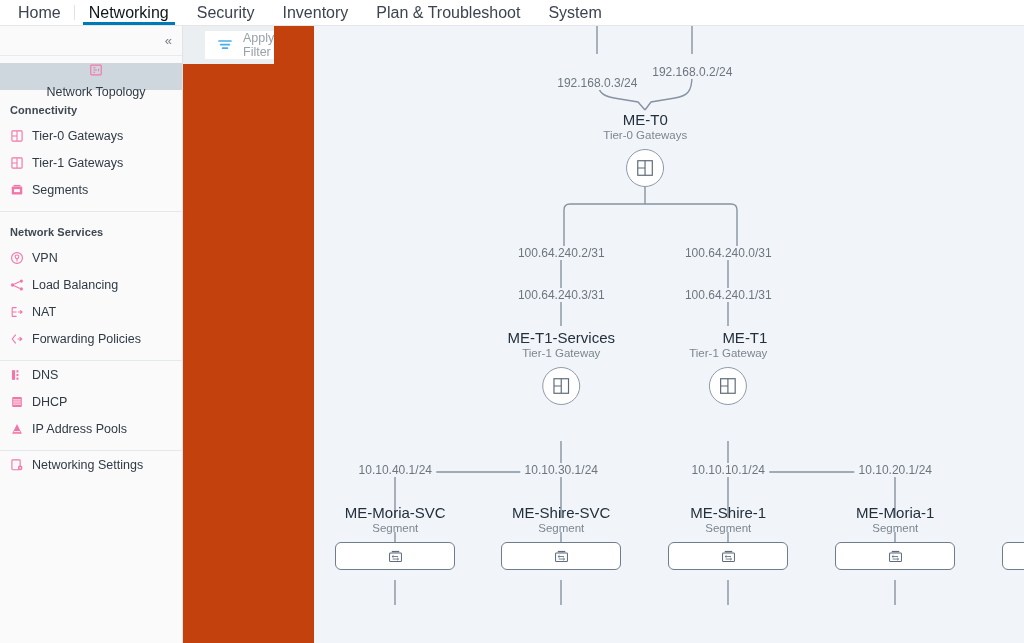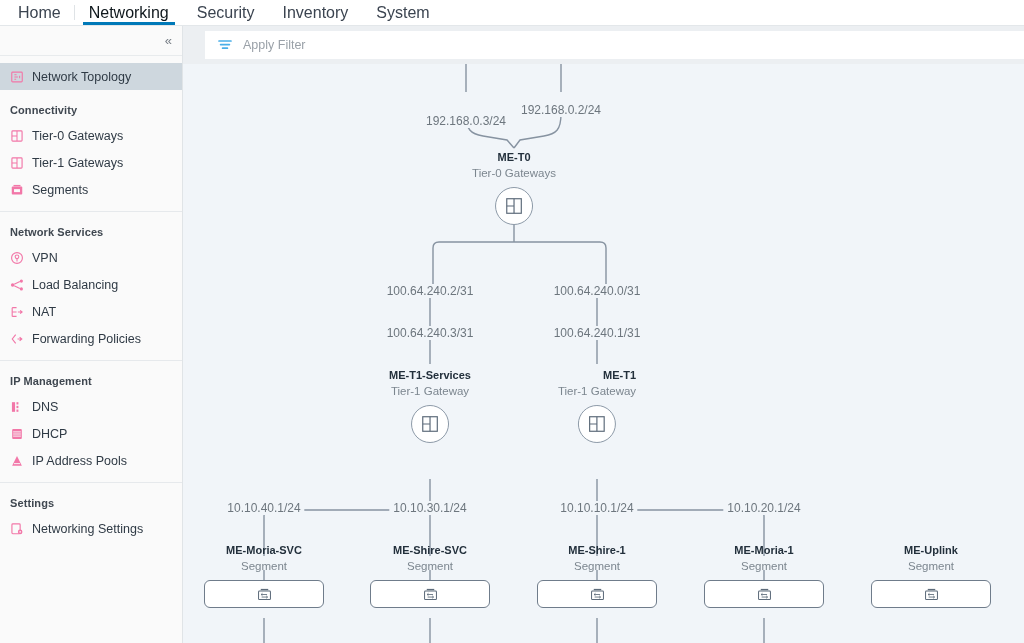--- a/index.html
+++ b/index.html
@@ -68,21 +68,21 @@
   }
   .nav-item {
     display: flex; align-items: center;
     height: 27px;
     padding-left: 10px;
     gap: 8px;
     font-size: 12.5px;
     color: #2f3a45;
     cursor: pointer;
   }
-  .nav-item.selected { background: #ced7de; }
+  .nav-item.selected { background: #ced7de; flex-direction: column; }
   .nav-icon {
     width: 14px; height: 14px;
     flex: 0 0 14px;
     display: inline-flex; align-items: center; justify-content: center;
     color: #f277a8;
   }
   .nav-icon svg { display: block; }
   .nav-group-title {
     font-size: 11px;
     font-weight: bold;
@@ -92,24 +92,25 @@
   }
   .nav-sep {
     height: 1px; background: #e6e9ec;
     margin: 8px 0 0 0;
   }
   .nav-spacer { height: 7px; }
 
   
   .main {
     flex: 1 1 auto;
-    display: flex; flex-direction: column;
-    background: #0f766e;
+    display: flex; flex-direction: row;
+    background: #c2410c;
     overflow: hidden;
     position: relative;
+    gap: 40px;
   }
   .filterbar {
     height: 38px;
     flex: 0 0 38px;
     background: #eceff2;
     padding: 5px 0 5px 22px;
     display: flex; align-items: stretch;
   }
   .filterbox {
     flex: 1 1 auto;
@@ -130,21 +131,21 @@
     overflow: hidden;
   }
   .canvas svg.edges {
     position: absolute; left: 0; top: 0;
     width: 841px; height: 579px;
     pointer-events: none;
   }
 
   .node { position: absolute; transform: translateX(-50%); text-align: center; }
   .node-title {
-    font-size: 11px; font-weight: bold; color: #23303c;
+    font-size: 15px; font-weight: normal; color: #23303c;
     white-space: nowrap; line-height: 15px;
   }
   .node-sub {
     font-size: 11.5px; color: #7c868f;
     white-space: nowrap; line-height: 15px; margin-top: 1px;
   }
   .gw-circle {
     width: 38px; height: 38px; border-radius: 50%;
     border: 1.5px solid #8d9aa8;
     background: #ffffff;
@@ -173,20 +174,21 @@
   svg .ln { fill: none; stroke: #8793a1; stroke-width: 1.4; }
 </style>
 </head>
 <body>
 
 <div class="topnav">
   <div class="topnav-item divider-after">Home</div>
   <div class="topnav-item active">Networking</div>
   <div class="topnav-item">Security</div>
   <div class="topnav-item">Inventory</div>
+  <div class="topnav-item">Plan &amp; Troubleshoot</div>
   <div class="topnav-item">System</div>
 </div>
 
 <div class="shell">
 
   <div class="sidebar">
 
     <div class="sidebar-collapse">
       <span>«</span>
     </div>
@@ -274,21 +276,20 @@
         <svg viewBox="0 0 16 16" width="14" height="14">
             <path d="M6.5 3L2.6 8l3.9 5" stroke="currentColor" stroke-width="1.3" fill="none"></path>
             <path d="M8.6 8h4.8M11 5.8L13.5 8 11 10.2" stroke="currentColor" stroke-width="1.3" fill="none"></path>
           </svg>
       </span>
       <span>Forwarding Policies</span>
     </div>
 
     <div class="nav-sep"></div>
 
-    <div class="nav-group-title">IP Management</div>
     <div class="nav-item">
       <span class="nav-icon">
         <svg viewBox="0 0 16 16" width="14" height="14">
             <rect x="2.2" y="2.5" width="3.6" height="11" fill="currentColor"></rect>
             <rect x="7.4" y="2.5" width="2.2" height="2.6" fill="currentColor"></rect>
             <rect x="7.4" y="6.7" width="2.2" height="2.6" fill="currentColor"></rect>
             <rect x="7.4" y="10.9" width="2.2" height="2.6" fill="currentColor"></rect>
           </svg>
       </span>
       <span>DNS</span>
@@ -307,21 +308,20 @@
         <svg viewBox="0 0 16 16" width="14" height="14">
             <path d="M8 2.2 L13.6 13.4 H2.4 Z" fill="currentColor"></path>
             <path d="M4.6 11h6.8" stroke="#fafafa" stroke-width="1.1"></path>
           </svg>
       </span>
       <span>IP Address Pools</span>
     </div>
 
     <div class="nav-sep"></div>
 
-    <div class="nav-group-title">Settings</div>
     <div class="nav-item">
       <span class="nav-icon">
         <svg viewBox="0 0 16 16" width="14" height="14">
             <rect x="2.2" y="2.2" width="9.4" height="11.2" rx="1" fill="none" stroke="currentColor" stroke-width="1.3"></rect>
             <circle cx="11.6" cy="11.3" r="2.6" fill="currentColor"></circle>
             <circle cx="11.6" cy="11.3" r="0.9" fill="#fafafa"></circle>
           </svg>
       </span>
       <span>Networking Settings</span>
     </div>

